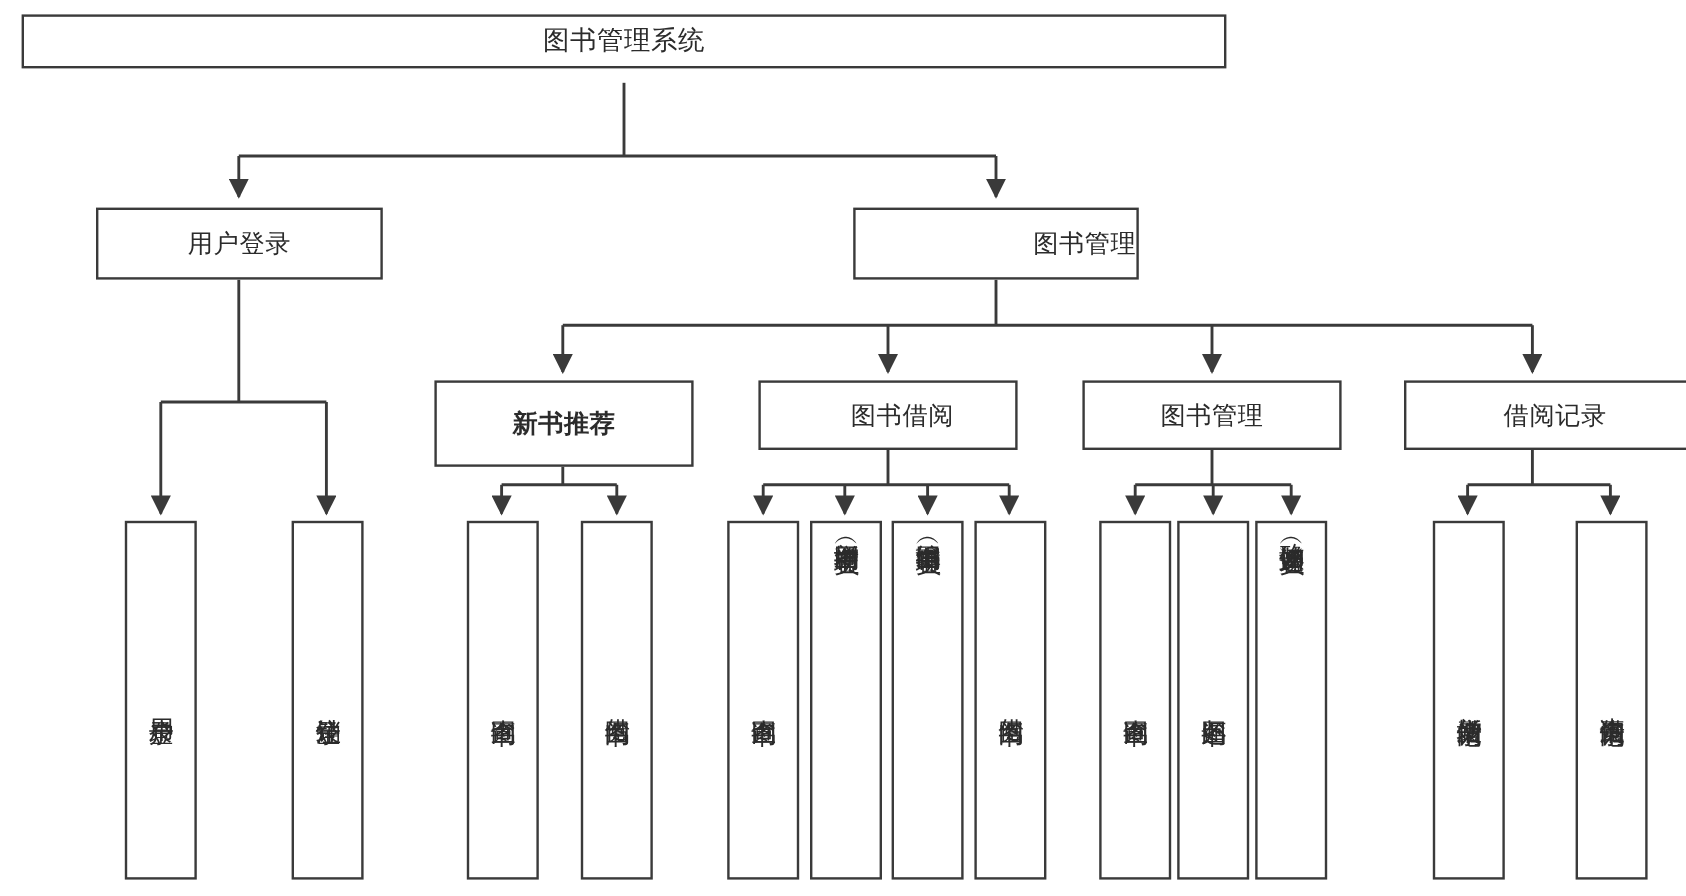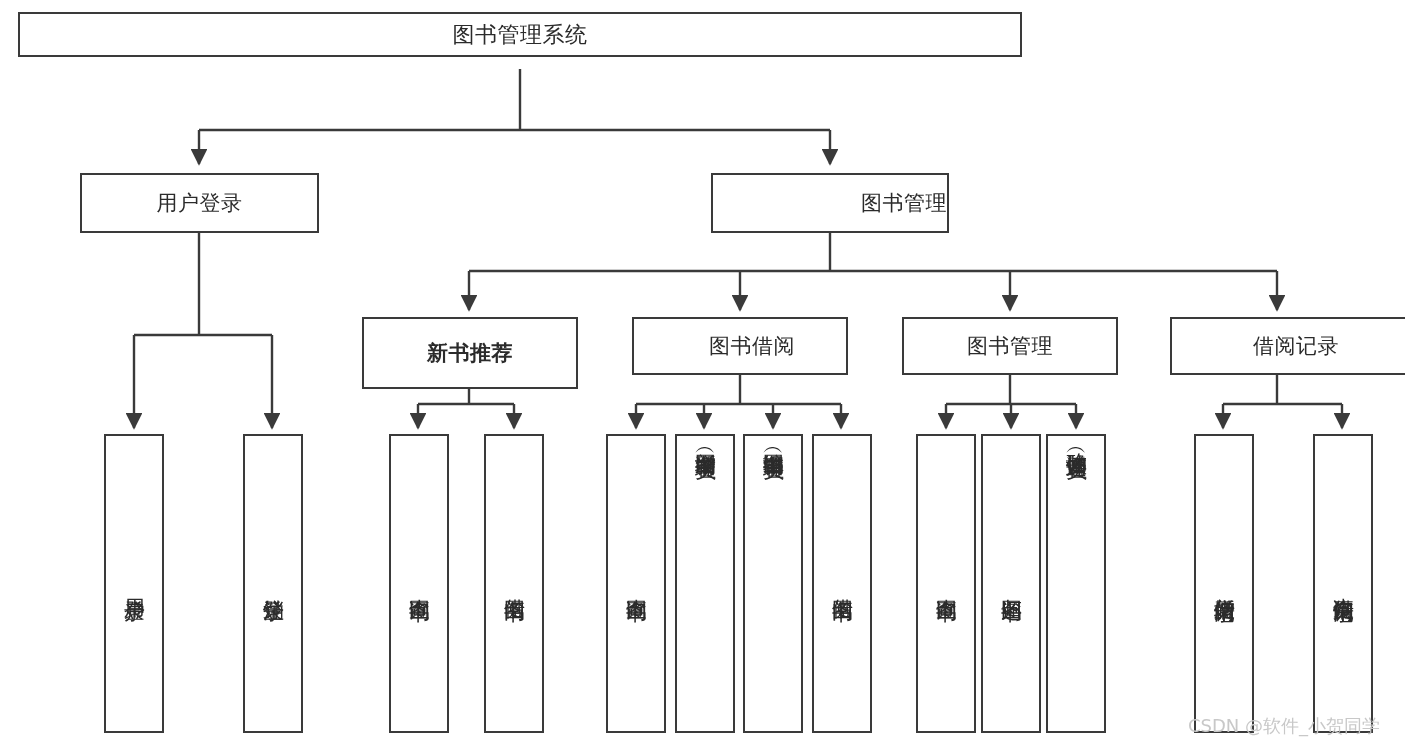--- a/index.html
+++ b/index.html
@@ -211,15 +211,14 @@
   </div>
 
   <div class="node vert mid" style="left:1194px; top:434px; width:60px; height:299px;">
     <span class="label">新增借阅记录</span>
   </div>
 
   <div class="node vert mid" style="left:1313px; top:434px; width:60px; height:299px;">
     <span class="label">查询借阅记录</span>
   </div>
 
-  <div class="watermark">CSDN @软件_小贺同学</div>
 
 </div>
 
 </body></html>

